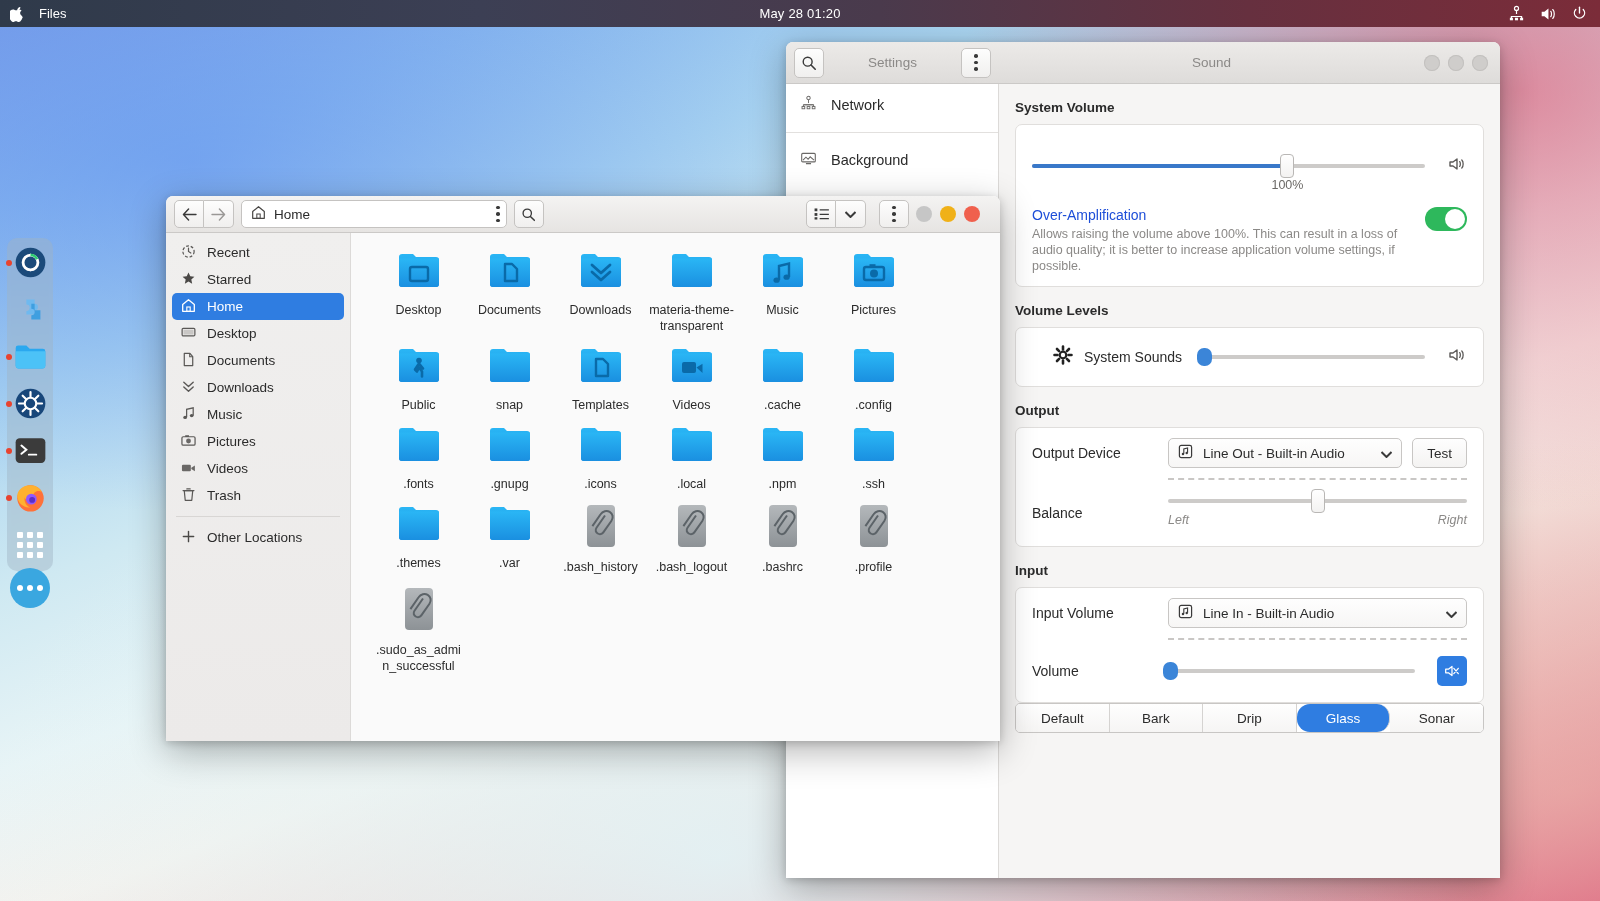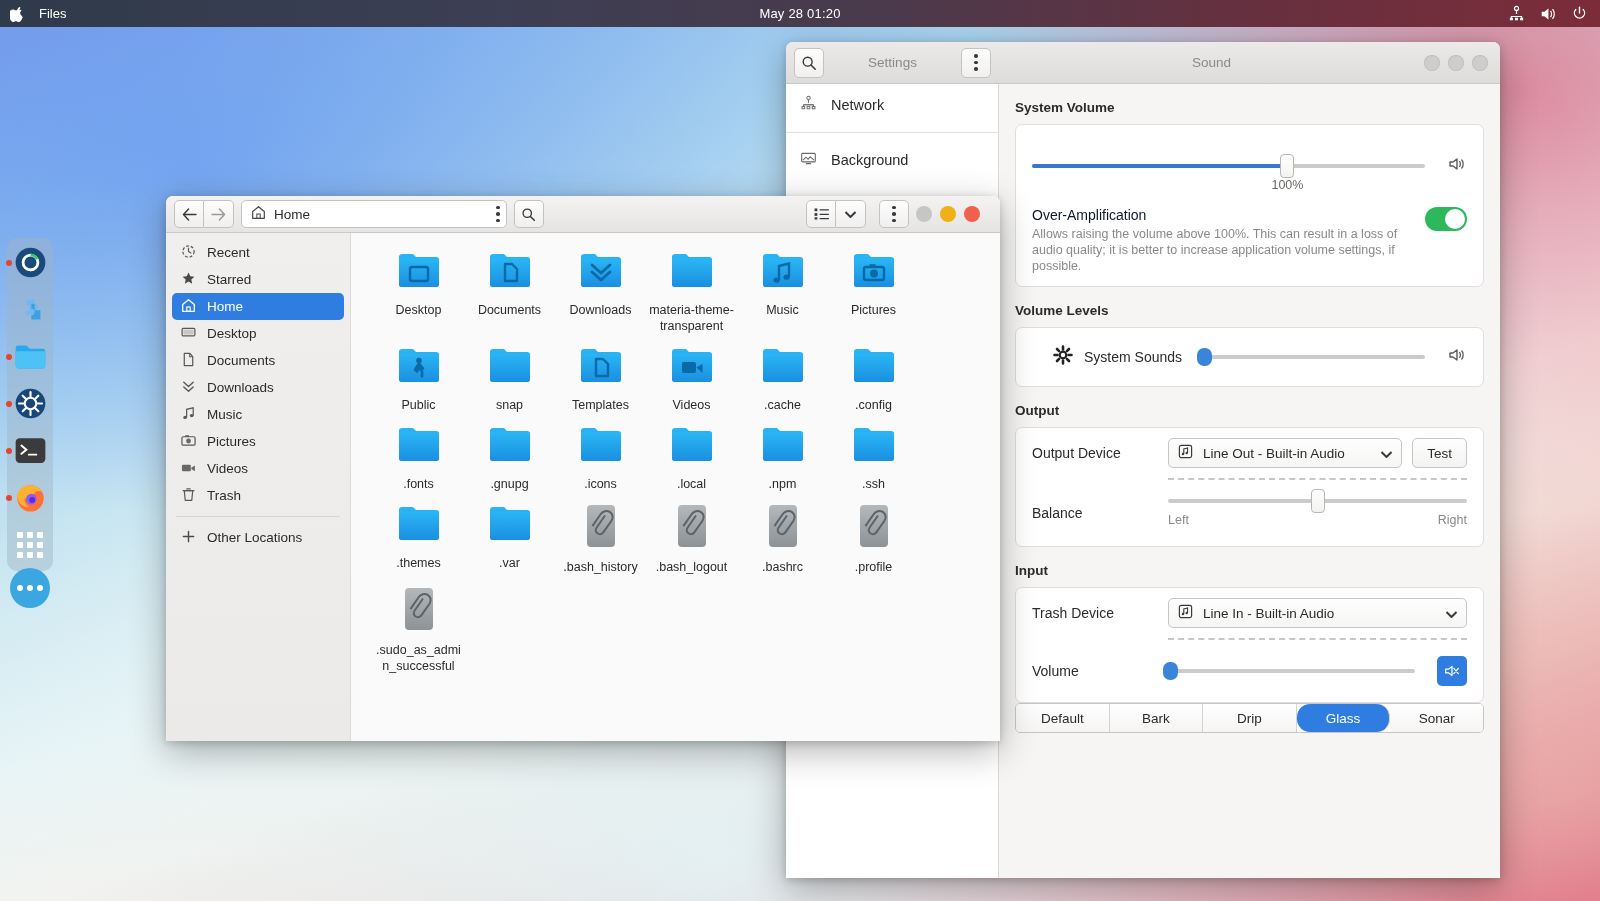--- a/index.html
+++ b/index.html
@@ -475,21 +475,21 @@
           </div>
           <span class="spk" style="margin-left:22px">
             <svg width="20" height="20" viewBox="0 0 20 20">
                 <path d="M3 8h3l4-3v10l-4-3H3z" fill="none" stroke="#5c5a58" stroke-width="1.4" stroke-linejoin="round"></path>
                 <path d="M12.6 7.6c1 .9 1 3.9 0 4.8M14.8 6c1.8 1.6 1.8 6.4 0 8" stroke="#5c5a58" stroke-width="1.3" fill="none" stroke-linecap="round"></path>
               </svg>
           </span>
         </div>
         <div class="row" style="min-height:62px;align-items:flex-start;padding-top:10px;padding-bottom:12px;">
           <div style="flex:1">
-            <div style="font-size:14px;color:#0f172a;margin-bottom:3px;">Over-Amplification</div>
+            <div style="font-size:14px;color:#1d4ed8;margin-bottom:3px;">Over-Amplification</div>
             <div style="font-size:12.5px;color:#8b8987;line-height:16px;max-width:400px;">Allows raising the volume above 100%. This can result in a loss of audio quality; it is better to increase application volume settings, if possible.</div>
           </div>
           <div class="toggle">
               <i></i>
             </div>
         </div>
       </div>
 
       <div class="sec-head">Volume Levels</div>
       <div class="card">
@@ -535,36 +535,36 @@
                 </svg>
             </span>
           </div>
           <div class="btn" style="margin-left:10px;">Test</div>
         </div>
         <div style="padding:0 16px 0 152px;">
             <div class="dashed"></div>
           </div>
         <div class="row" style="min-height:66px;">
           <span class="row-label" style="width:136px;">Balance</span>
-          <div style="flex:1;position:relative;">
+          <div style="flex:1;position:relative;font-style:italic;">
             <div class="slider">
               <div class="knob" style="left:50%"></div>
             </div>
             <div style="display:flex;justify-content:space-between;margin-top:10px;font-size:12.5px;color:#8b8987;">
               <span>Left</span>
               <span>Right</span>
             </div>
           </div>
         </div>
       </div>
 
       <div class="sec-head">Input</div>
       <div class="card">
         <div class="row" style="min-height:50px;">
-          <span class="row-label" style="width:136px;">Trash Device</span>
+          <span class="row-label" style="width:136px;">Input Volume</span>
           <div class="combo" style="flex:1;">
             <span>
               <svg width="15" height="15" viewBox="0 0 16 16">
                   <rect x="1.5" y="1.5" width="13" height="13" rx="2" fill="none" stroke="#3a3a3a" stroke-width="1.3"></rect>
                   <path d="M6.2 10.5V5.2l4-1v5" stroke="#3a3a3a" stroke-width="1.2" fill="none"></path>
                   <circle cx="5.3" cy="10.6" r="1.3" fill="#3a3a3a"></circle>
                   <circle cx="9.3" cy="9.6" r="1.3" fill="#3a3a3a"></circle>
                 </svg>
             </span>
             <span>Line In - Built-in Audio</span>

